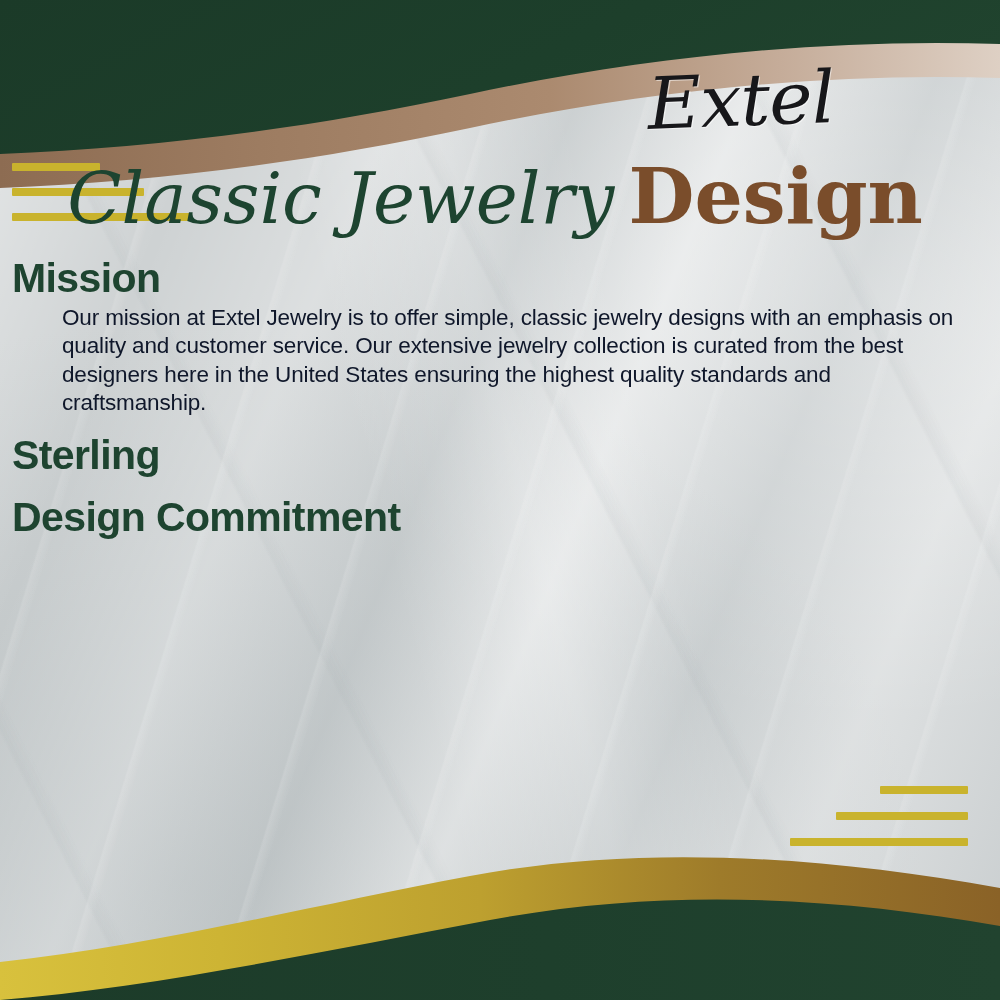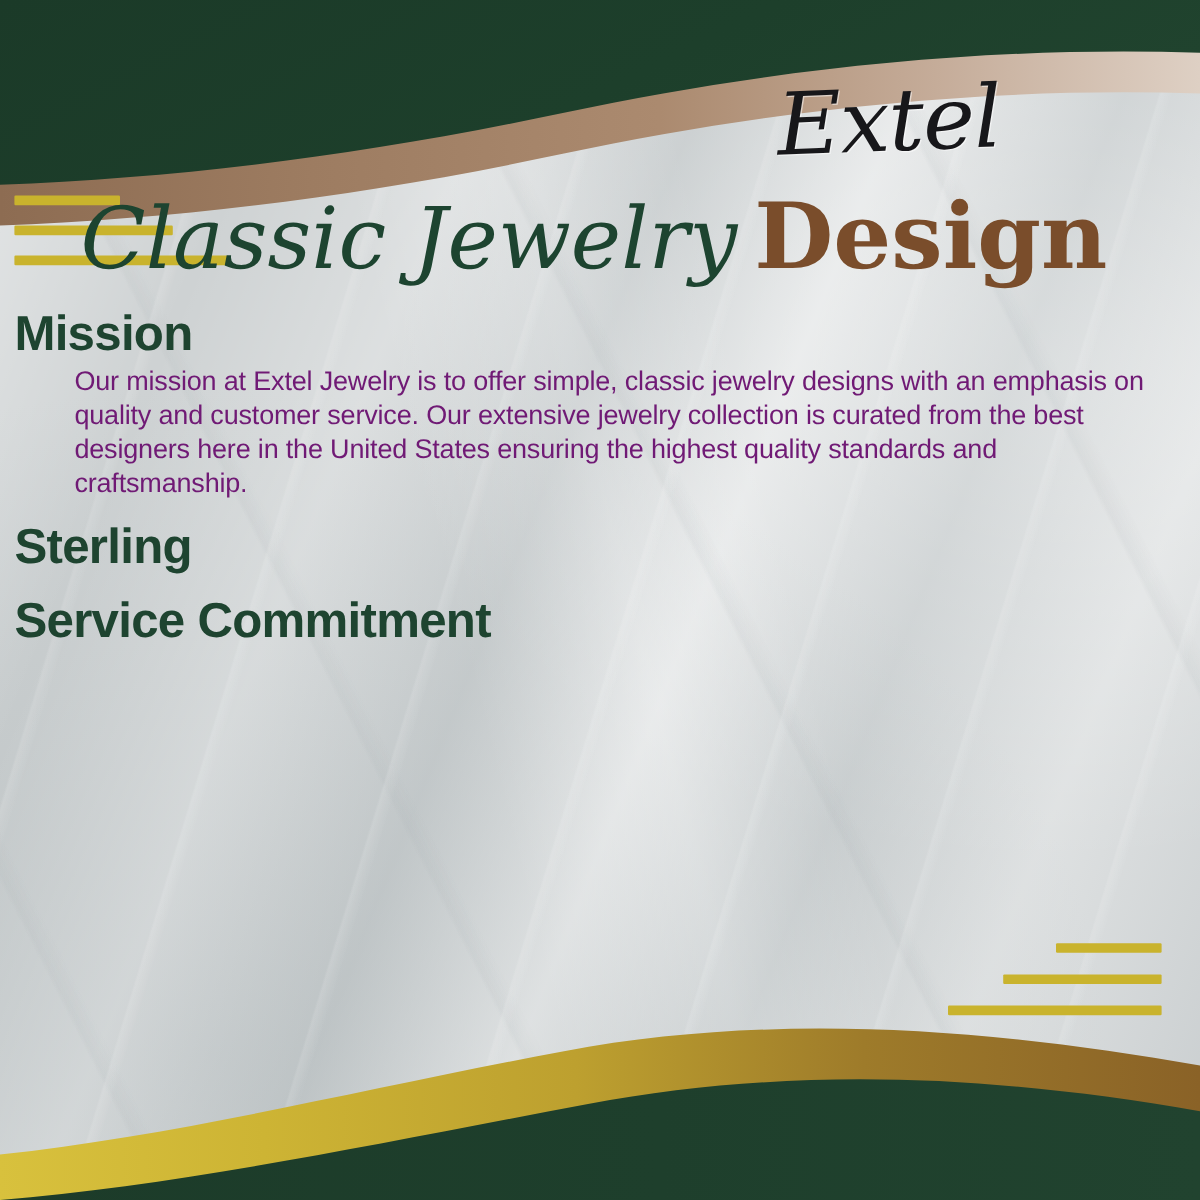--- a/index.html
+++ b/index.html
@@ -168,21 +168,21 @@
     line-height: 1.12;
     color: #1e4430;
     letter-spacing: -0.6px;
   }
   .sec-body {
     margin: 0 26px 0 62px;
     font-family: "Liberation Sans", sans-serif;
     font-weight: 400;
     font-size: 22.5px;
     line-height: 1.26;
-    color: #701a75;
+    color: #0f172a;
     letter-spacing: -0.15px;
   }
   .sec-body.narrow { margin-right: 240px; }
 </style>
 </head>
 <body>
 
 <div id="poster">
 
   <div class="bg-paper"></div>
@@ -248,18 +248,18 @@
     <div class="section">
       <h2 class="sec-title">Mission</h2>
       <p class="sec-body">Our mission at Extel Jewelry is to offer simple, classic jewelry designs with an emphasis on quality and customer service. Our extensive jewelry collection is curated from the best designers here in the United States ensuring the highest quality standards and craftsmanship.</p>
     </div>
 
     <div class="section">
       <h2 class="sec-title">Sterling</h2>
     </div>
 
     <div class="section">
-      <h2 class="sec-title">Service Commitment</h2>
+      <h2 class="sec-title">Design Commitment</h2>
     </div>
 
 
   </div>
 </div>
 
 </body></html>

